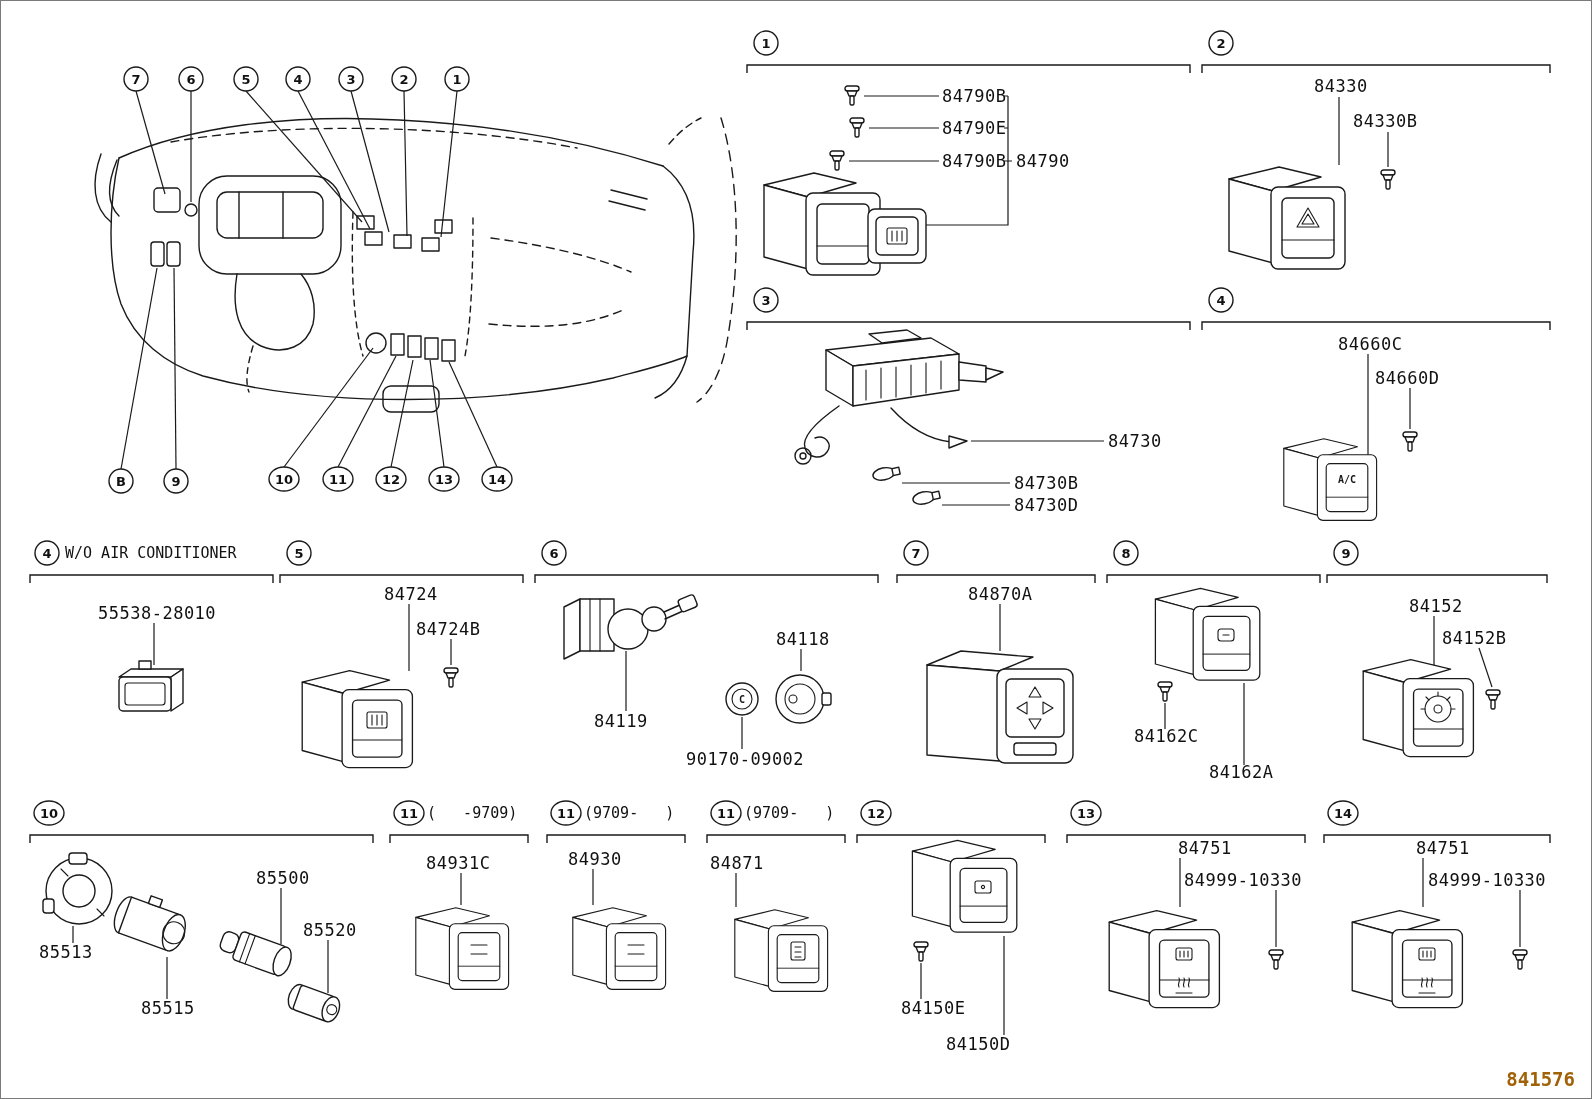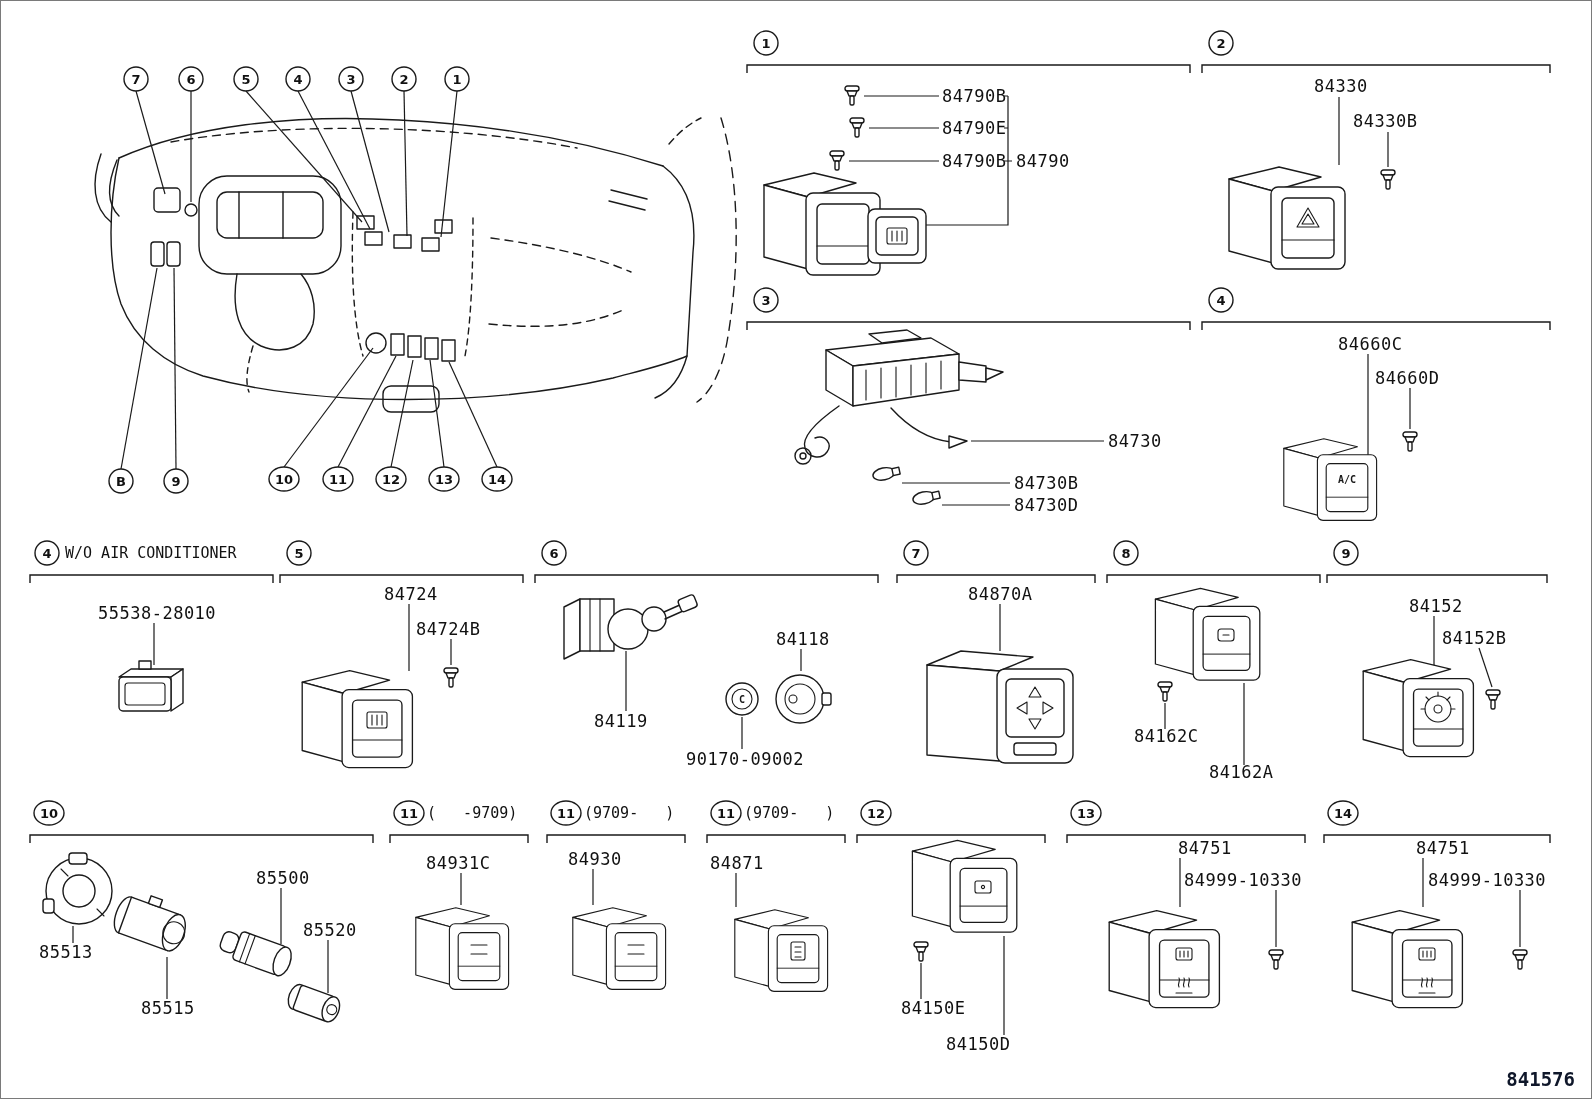--- a/index.html
+++ b/index.html
@@ -10,21 +10,21 @@
   .art{fill:#ffffff;stroke:#1a1a1a;stroke-width:1.4;stroke-linejoin:round;}
   .artn{fill:none;stroke:#1a1a1a;stroke-width:1.4;stroke-linejoin:round;stroke-linecap:round;}
   .thin{stroke-width:1.1;}
   .ld{stroke:#1a1a1a;stroke-width:1.2;fill:none;}
   .brk{stroke:#1a1a1a;stroke-width:1.4;fill:none;}
   text{fill:#111111;}
   .pn{font:17px "DejaVu Sans Mono",monospace;letter-spacing:.5px;}
   .cn{font:bold 13px "DejaVu Sans",sans-serif;text-anchor:middle;}
   .sfx{font:15px "DejaVu Sans Mono",monospace;white-space:pre;}
   .icn{font:bold 10px "DejaVu Sans Mono",monospace;text-anchor:middle;fill:#1a1a1a;}
-  #fig{position:absolute;right:16px;bottom:8px;font:bold 19px "DejaVu Sans Mono",monospace;color:#0f172a;margin-left:14px;}
+  #fig{position:absolute;right:16px;bottom:8px;font:bold 19px "DejaVu Sans Mono",monospace;color:#a16207;margin-left:14px;}
 </style>
 </head>
 <body>
 
 <div id="page">
 
 <svg width="0" height="0" style="position:absolute">
 <defs>
   <g id="sw">
     <polygon class="art" points="16,18 66,6 108,16 60,30"></polygon>

